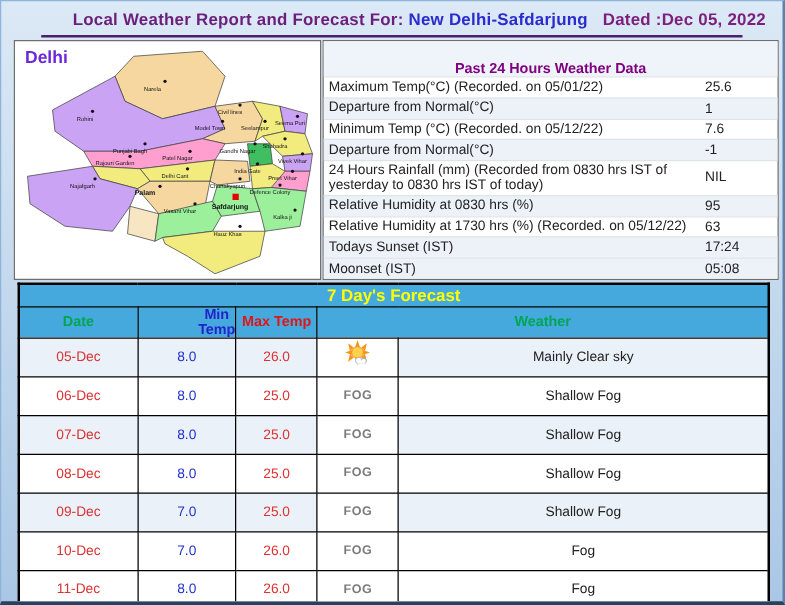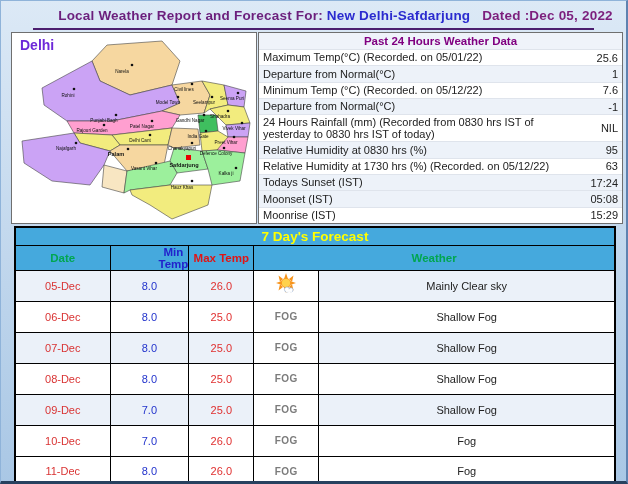--- a/index.html
+++ b/index.html
@@ -39,27 +39,27 @@
   .map-panel svg text { font-family:"Liberation Sans",sans-serif; font-size:4.6px; fill:#111; text-anchor:middle; }
   .map-panel svg text.b { font-weight:bold; font-size:5.6px; }
   
   .p24-panel {
     position:absolute; left:257px; top:31px; width:365px; height:192px;
     background:#fff; border:1px solid #6F6F6F;
     display:flex; flex-direction:column; font-size:11px; color:#222;
   }
   .p24-title {
     flex:0 0 16px; text-align:center; font-weight:bold; color:#800080;
-    font-size:11.5px; background:#EFF3FA; padding-top:2px;
+    font-size:11.5px; background:#EFF3FA; padding-top:16px;
   }
   .p24row { flex:1; display:flex; align-items:center; border-top:1px solid #DFE4EC; }
   .p24row.alt { background:#EDF2F9; }
   .p24row.tall { flex:1.7; }
   .p24label { flex:1; padding:0 4px; line-height:1.15; }
-  .p24val { width:58px; text-align:right; padding-right:4px; }
+  .p24val { width:58px; text-align:left; padding-right:4px; }
   
   .forecast {
     position:absolute; left:13px; top:225px; width:602px;
     border-collapse:collapse; background:#fff;
     border:2px solid #000;
     font-size:11px;
   }
   .forecast td { border:1px solid #000; text-align:center; vertical-align:middle; }
   .ftitle td {
     background:#45A9DD; color:#FFFF00; font-weight:bold; font-size:13.5px;
@@ -203,24 +203,20 @@
       <span class="p24val">63</span>
     </div>
   <div class="p24row alt">
       <span class="p24label">Todays Sunset (IST)</span>
       <span class="p24val">17:24</span>
     </div>
   <div class="p24row alt">
       <span class="p24label">Moonset (IST)</span>
       <span class="p24val">05:08</span>
     </div>
-  <div class="p24row">
-      <span class="p24label">Moonrise (IST)</span>
-      <span class="p24val">15:29</span>
-    </div>
 </div>
 
 <table class="forecast">
   <tbody>
       <tr class="ftitle">
     <td colspan="5">7 Day's Forecast</td>
   </tr>
   <tr class="fhead">
     <td class="hdate c-date">Date</td>
     <td class="hmin c-min">Min Temp</td>

